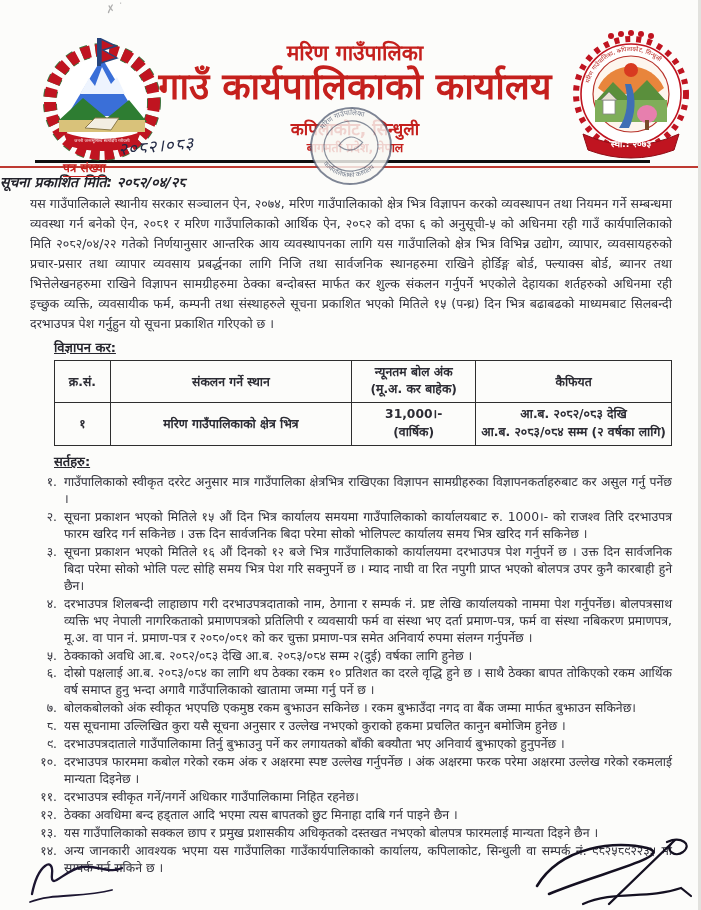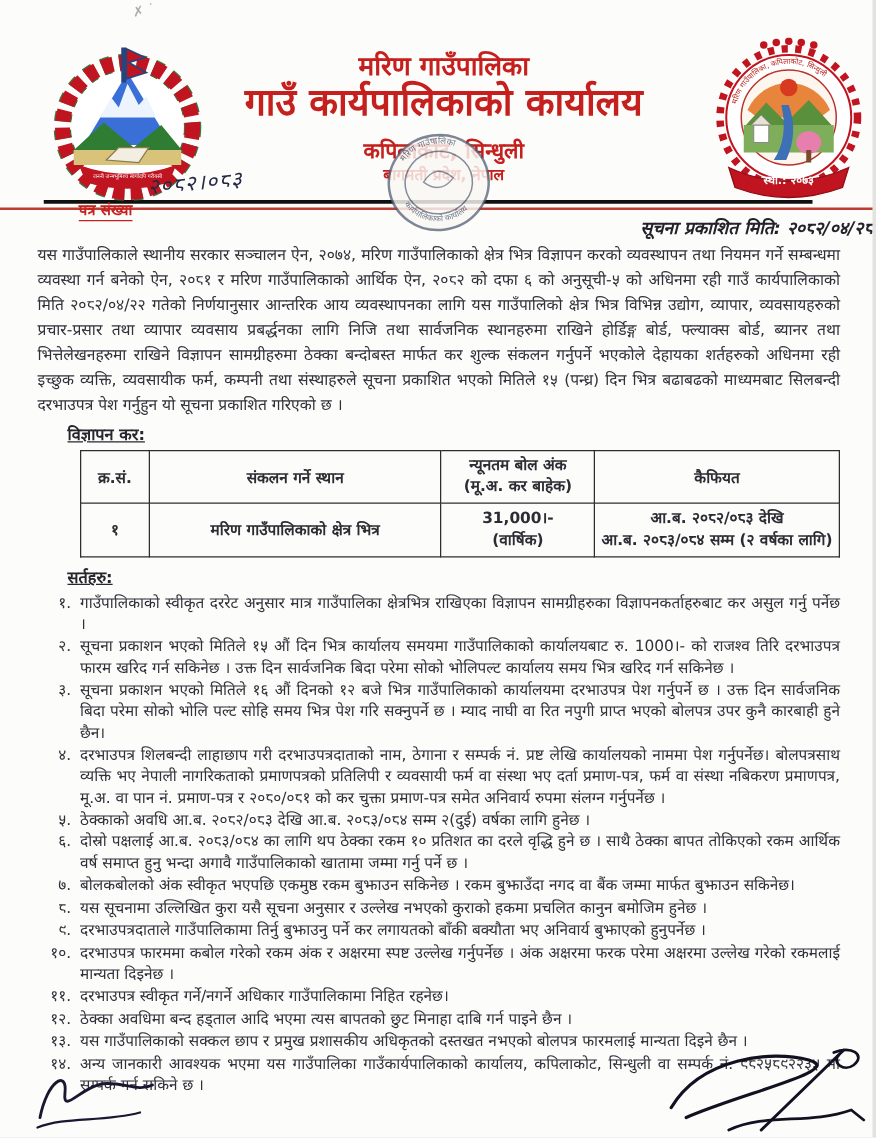--- a/index.html
+++ b/index.html
@@ -13,39 +13,39 @@
     color:#30303a;
     border-right:3px solid #e2e2de;
     box-sizing:border-box;
   }
   
   .header-zone{position:relative;height:160px;}
   .emblem-left{position:absolute;left:33px;top:36px;}
   .emblem-right{position:absolute;left:565px;top:30px;}
   .head-center{position:absolute;left:155px;top:40px;width:400px;text-align:center;color:#c5201d;}
   .head-line1{font-size:21px;font-weight:bold;line-height:1.25;}
-  .head-line2{font-size:30px;font-weight:bold;line-height:1.15;}
+  .head-line2{font-size:37px;font-weight:bold;line-height:1.15;}
   .head-line3{font-size:17px;font-weight:bold;line-height:1.3;margin-top:9px;}
   .head-line4{font-size:12.5px;font-weight:bold;line-height:1.2;}
   .letter-no{position:absolute;left:63px;top:159px;color:#c5201d;font-weight:bold;font-size:12px;border-bottom:1px solid #c5201d;}
   .letter-no-hand{position:absolute;left:118px;top:134px;font-size:17px;font-style:italic;color:#232a45;transform:rotate(-5deg);letter-spacing:1px;}
   .stamp-center{position:absolute;left:303px;top:100px;opacity:.9;}
   .top-scribble{position:absolute;left:106px;top:2px;color:#9a9a9a;font-size:11px;transform:rotate(-10deg);opacity:.8;}
   
   .thin-rule{margin:0 48px 3px 35px;height:2.5px;background:#101010;}
   .title-bar{margin:0 48px 0 35px;background:#0d0d0d;color:#fff;text-align:center;
     font-size:15.5px;font-weight:bold;padding:4px 0 5px;letter-spacing:.5px;}
   .red-rule{width:701px;height:2px;background:#bf3a32;margin-top:1px;}
-  .pub-date{ text-align:right;font-size:14px;font-weight:bold;font-style:italic;color:#23232b;margin:4px 0 3px;}
+  .pub-date{ text-align:left;font-size:14px;font-weight:bold;font-style:italic;color:#23232b;margin:4px 0 3px;}
   
   .content{padding:0 26px 0 30px;}
   .body-par{font-size:12.5px;line-height:1.6;text-align:justify;margin:2px 0 4px;}
   .sec-heading{font-size:13px;font-weight:bold;text-decoration:underline;margin:2px 0 4px;color:#26262e;padding-left:24px;}
   
-  table.tax{border-collapse:collapse;margin:4px 0 6px 34px;}
+  table.tax{border-collapse:collapse;margin:4px 0 6px 24px;}
   table.tax td,table.tax th{border:1.2px solid #2e2e2e;font-size:12.3px;color:#2c2c34;font-weight:600;padding:3px 5px;text-align:center;vertical-align:middle;}
   .col-sn{width:48px;} .col-place{width:262px;} .col-bid{width:118px;} .col-rem{width:178px;}
   td.place-cell{text-align:left;padding-left:10px;font-weight:500;}
   .cell-line{display:block;line-height:1.45;white-space:nowrap;}
   
   .cond-list{margin-top:2px;}
   .cond-item{display:flex;margin:0 0 1px;}
   .cond-no{flex:none;width:27px;text-align:right;padding-right:7px;font-size:12.3px;line-height:1.38;}
   .cond-text{flex:1;font-size:12.3px;line-height:1.38;text-align:justify;}
   

